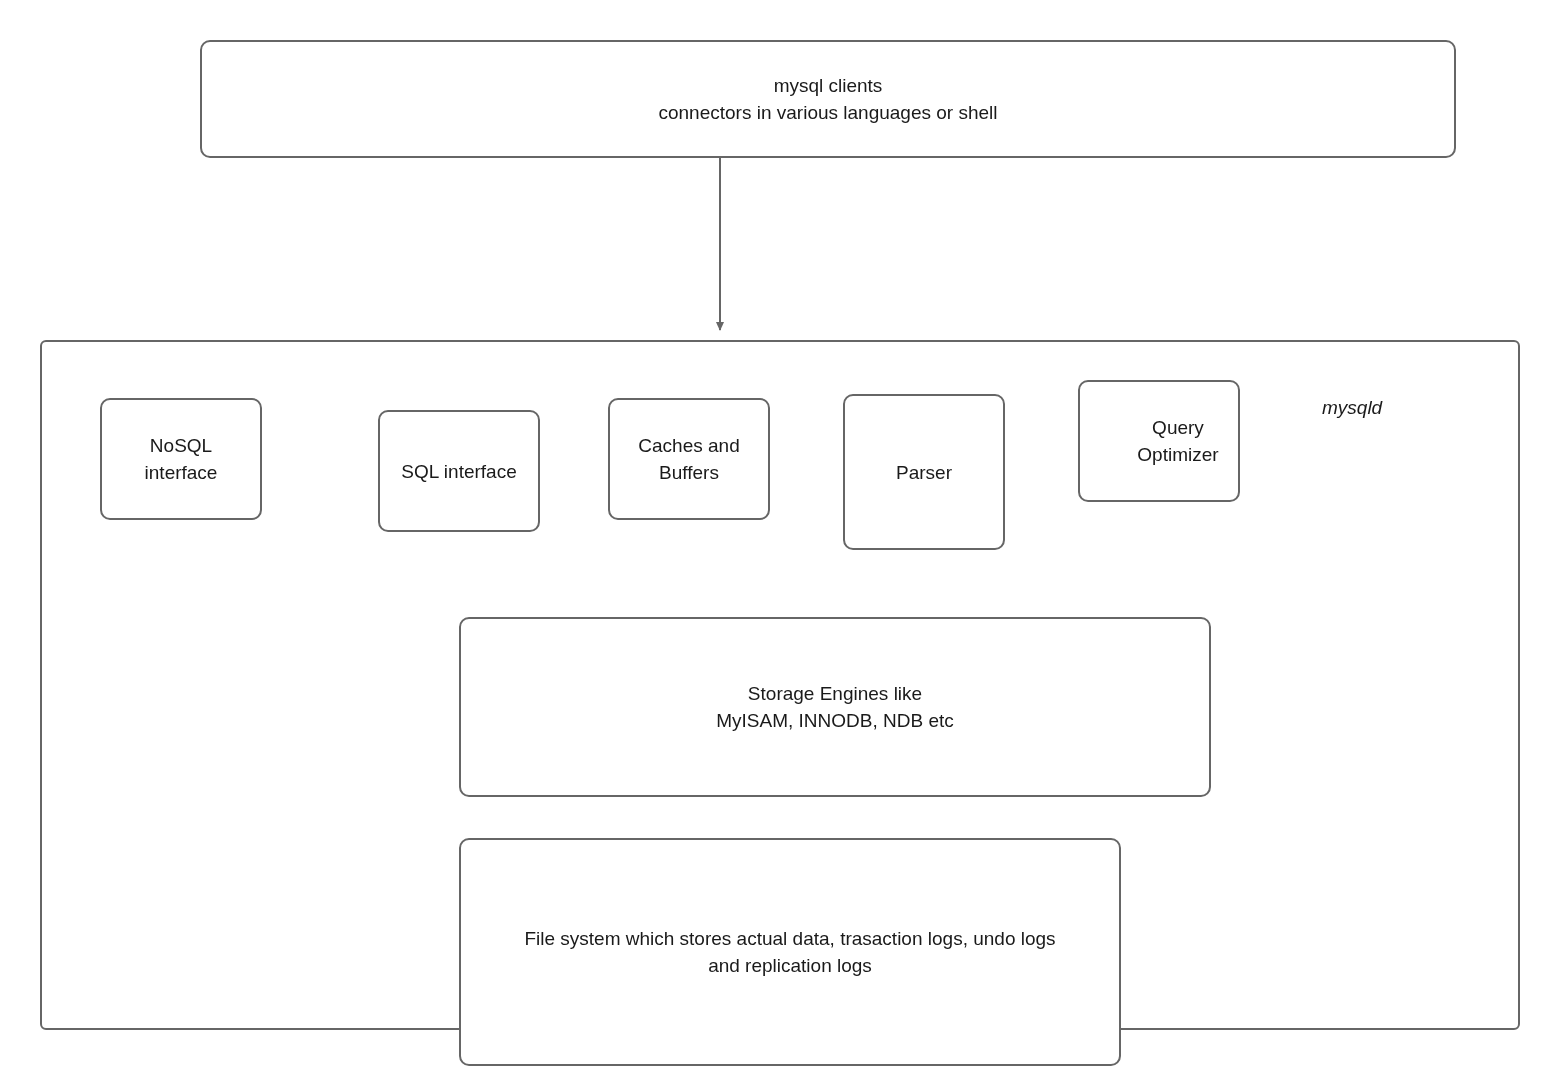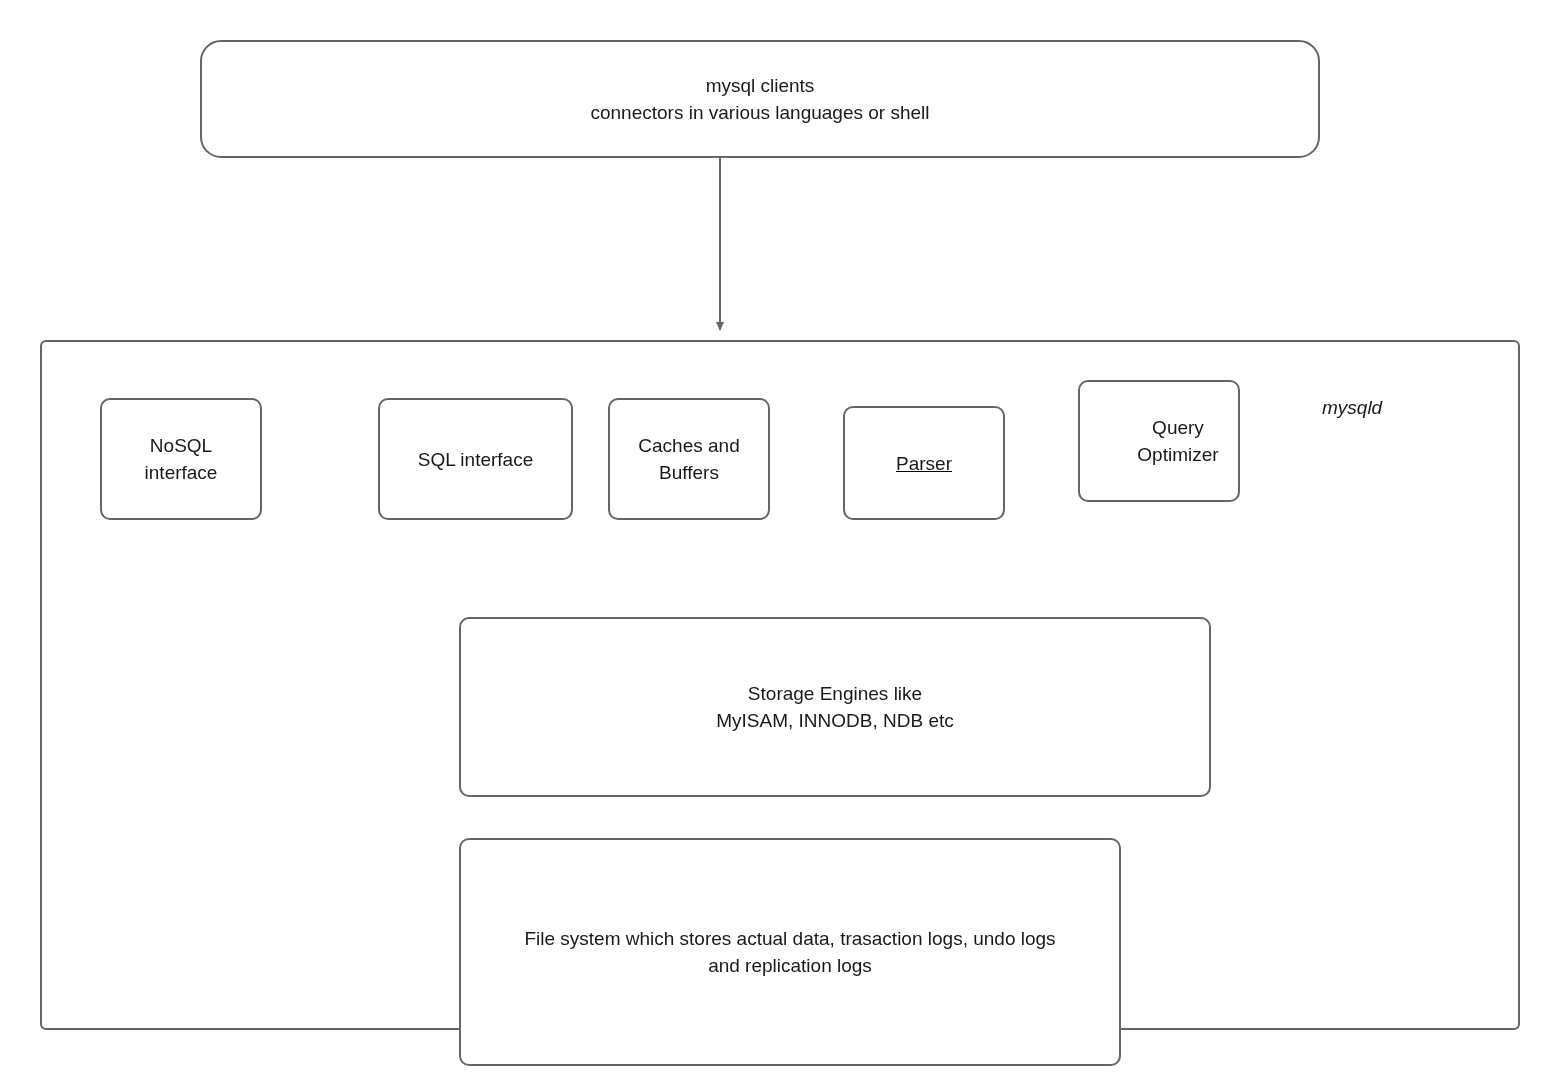--- a/index.html
+++ b/index.html
@@ -56,21 +56,21 @@
     height: 1080px;
     overflow: visible;
     pointer-events: none;
   }
 </style>
 </head>
 <body>
 
 <div id="canvas">
 
-  <div class="box" style="left:200px; top:40px; width:1120px; height:118px;border-radius:21px;">
+  <div class="box" style="left:200px; top:40px; width:1256px; height:118px;">
     <span class="label">mysql clients
 connectors in various languages or shell</span>
   </div>
 
   <svg class="connector">
     <defs>
       <marker id="arrowhead" markerWidth="10" markerHeight="8" refX="8" refY="4" orient="auto" markerUnits="userSpaceOnUse">
         <path d="M0,0 L9,4 L0,8 z" fill="#666666"></path>
       </marker>
     </defs>
@@ -79,30 +79,30 @@
 
   <div class="box container-box" style="left:40px; top:340px; width:1480px; height:690px;"></div>
 
   <div class="free-label" style="left:1322px; top:396px;font-style:italic;">mysqld</div>
 
   <div class="box" style="left:100px; top:398px; width:162px; height:122px;">
     <span class="label">NoSQL
 interface</span>
   </div>
 
-  <div class="box" style="left:378px; top:398px; width:195px; height:122px;">
+  <div class="box" style="left:378px; top:410px; width:162px; height:122px;">
     <span class="label">SQL interface</span>
   </div>
 
   <div class="box" style="left:608px; top:398px; width:162px; height:122px;">
     <span class="label">Caches and
 Buffers</span>
   </div>
 
-  <div class="box" style="left:843px; top:406px; width:162px; height:114px;text-decoration:underline;">
+  <div class="box" style="left:843px; top:394px; width:162px; height:156px;">
     <span class="label">Parser</span>
   </div>
 
   <div class="box" style="left:1078px; top:380px; width:162px; height:122px;padding-left:38px;">
     <span class="label">Query
 Optimizer</span>
   </div>
 
   <div class="box" style="left:459px; top:617px; width:752px; height:180px;">
     <span class="label">Storage Engines like

